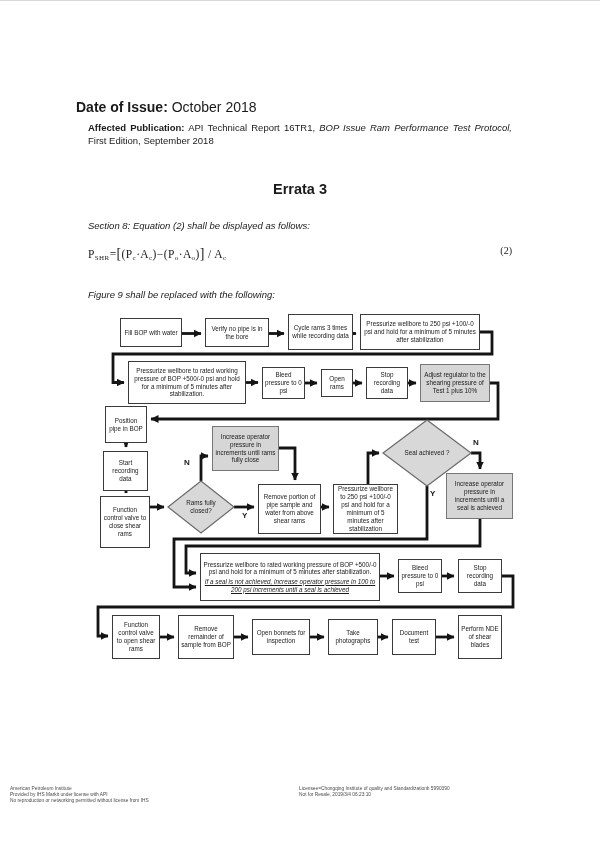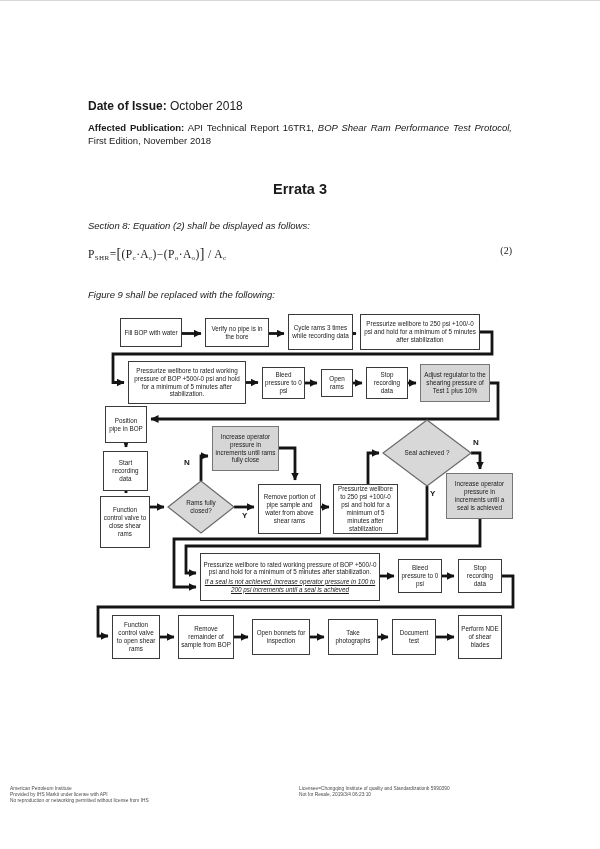--- a/index.html
+++ b/index.html
@@ -1,20 +1,20 @@
 <!DOCTYPE html>
 <html><head>
 <meta charset="utf-8">
 <style>
   html,body{margin:0;padding:0}
   body{width:600px;height:849px;position:relative;background:#fff;
        font-family:"Liberation Sans",sans-serif;color:#1a1a1a;overflow:hidden;
        border-top:1px solid #d8d8d8;box-sizing:border-box}
   .abs{position:absolute}
-  .date-line{top:98px;left:88px;font-size:12px}
+  .date-line{top:98px;left:76px;font-size:14px}
   .affected{top:120px;left:88px;width:424px;font-size:9.5px;line-height:1.4;text-align:justify}
   .b{font-weight:bold}
   .it{font-style:italic}
   .errata{top:180px;left:88px;width:424px;text-align:center;font-weight:bold;font-size:14.5px}
   .note{font-size:9.5px;font-style:italic}
   .section-note{top:219px;left:88px;width:424px}
   .figure-note{top:288px;left:88px;width:424px}
   .equation-row{top:243px;left:88px;width:424px;height:18px}
   .eq{font-family:"Liberation Serif",serif;font-size:11.5px;letter-spacing:.4px}
   .eq sub{font-size:7px;vertical-align:-2px}
@@ -39,21 +39,21 @@
   
   .footer{font-size:4.8px;line-height:1.3;color:#4a4a4a}
   .footer-left{top:785px;left:10px}
   .footer-right{top:785px;left:299px}
 </style>
 </head>
 <body>
 
 <div class="abs date-line"><span class="b">Date of Issue:</span><span> October 2018</span></div>
 
-<div class="abs affected"><span class="b">Affected Publication:</span><span> API Technical Report 16TR1, </span><span class="it">BOP Shear Ram Performance Test Protocol,</span><span> First Edition, November 2018</span></div>
+<div class="abs affected"><span class="b">Affected Publication:</span><span> API Technical Report 16TR1, </span><span class="it">BOP Issue Ram Performance Test Protocol,</span><span> First Edition, September 2018</span></div>
 
 <div class="abs errata">Errata 3</div>
 
 <div class="abs note section-note">Section 8: Equation (2) shall be displayed as follows:</div>
 
 <div class="abs equation-row">
   <span class="eq" id="eq-target"><span>P</span><sub>SHR</sub><span>=</span><span class="ebr">[</span><span>(</span><span>P</span><sub>c</sub><span>·</span><span>A</span><sub>c</sub><span>)</span><span>−</span><span>(</span><span>P</span><sub>o</sub><span>·</span><span>A</span><sub>o</sub><span>)</span><span class="ebr">]</span><span> / </span><span>A</span><sub>c</sub></span>
   <span class="eqnum">(2)</span>
 </div>
 

